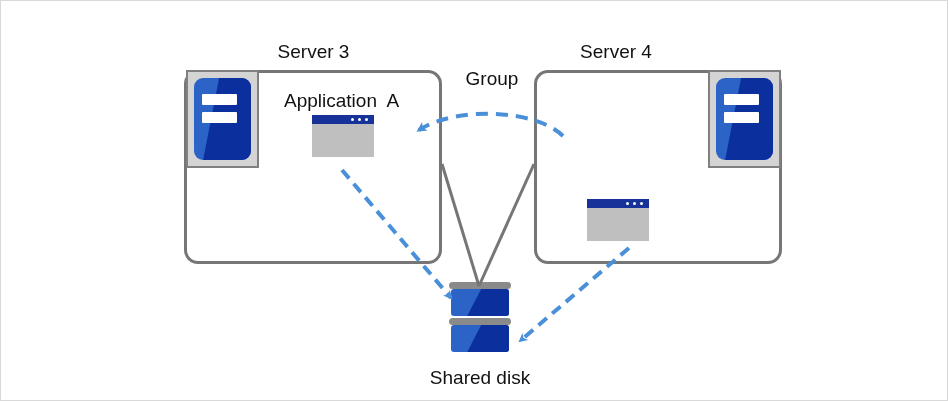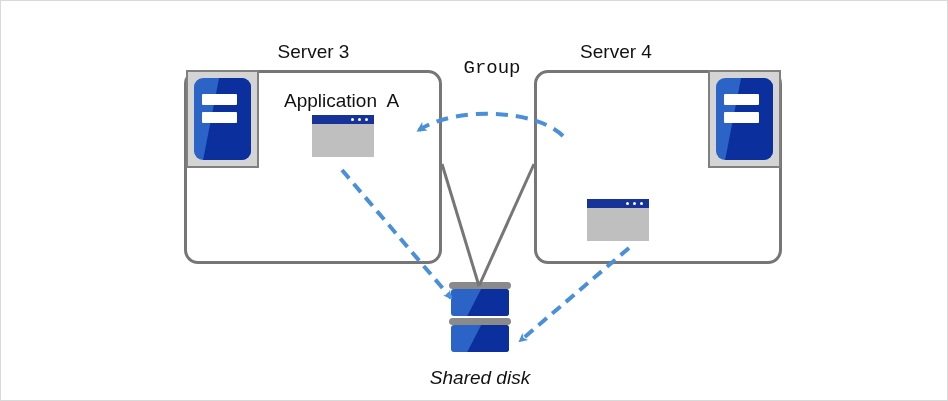--- a/index.html
+++ b/index.html
@@ -203,17 +203,17 @@
     <path d="M562,135 C535,108 455,105 418,129" stroke="#4a90d9" stroke-width="4" fill="none" stroke-dasharray="12,8" marker-end="url(#arrowBlueCurve)"></path>
   </svg>
 
   <div class="lbl lbl-center" style="left:245px; top:40px; width:135px;">Server 3</div>
 
   <div class="lbl lbl-center" style="left:530px; top:40px; width:170px;">Server 4</div>
 
   <div class="lbl" style="left:283px; top:89px;">Application  A</div>
 
 
-  <div class="lbl lbl-center" style="left:432px; top:56px; width:118px;font-family:Liberation Mono, monospace;">Group</div>
-
-  <div class="lbl lbl-center" style="left:409px; top:366px; width:140px;font-style:italic;">Shared disk</div>
+  <div class="lbl lbl-center" style="left:432px; top:67px; width:118px;">Group</div>
+
+  <div class="lbl lbl-center" style="left:409px; top:366px; width:140px;">Shared disk</div>
 
 </div>
 
 </body></html>

